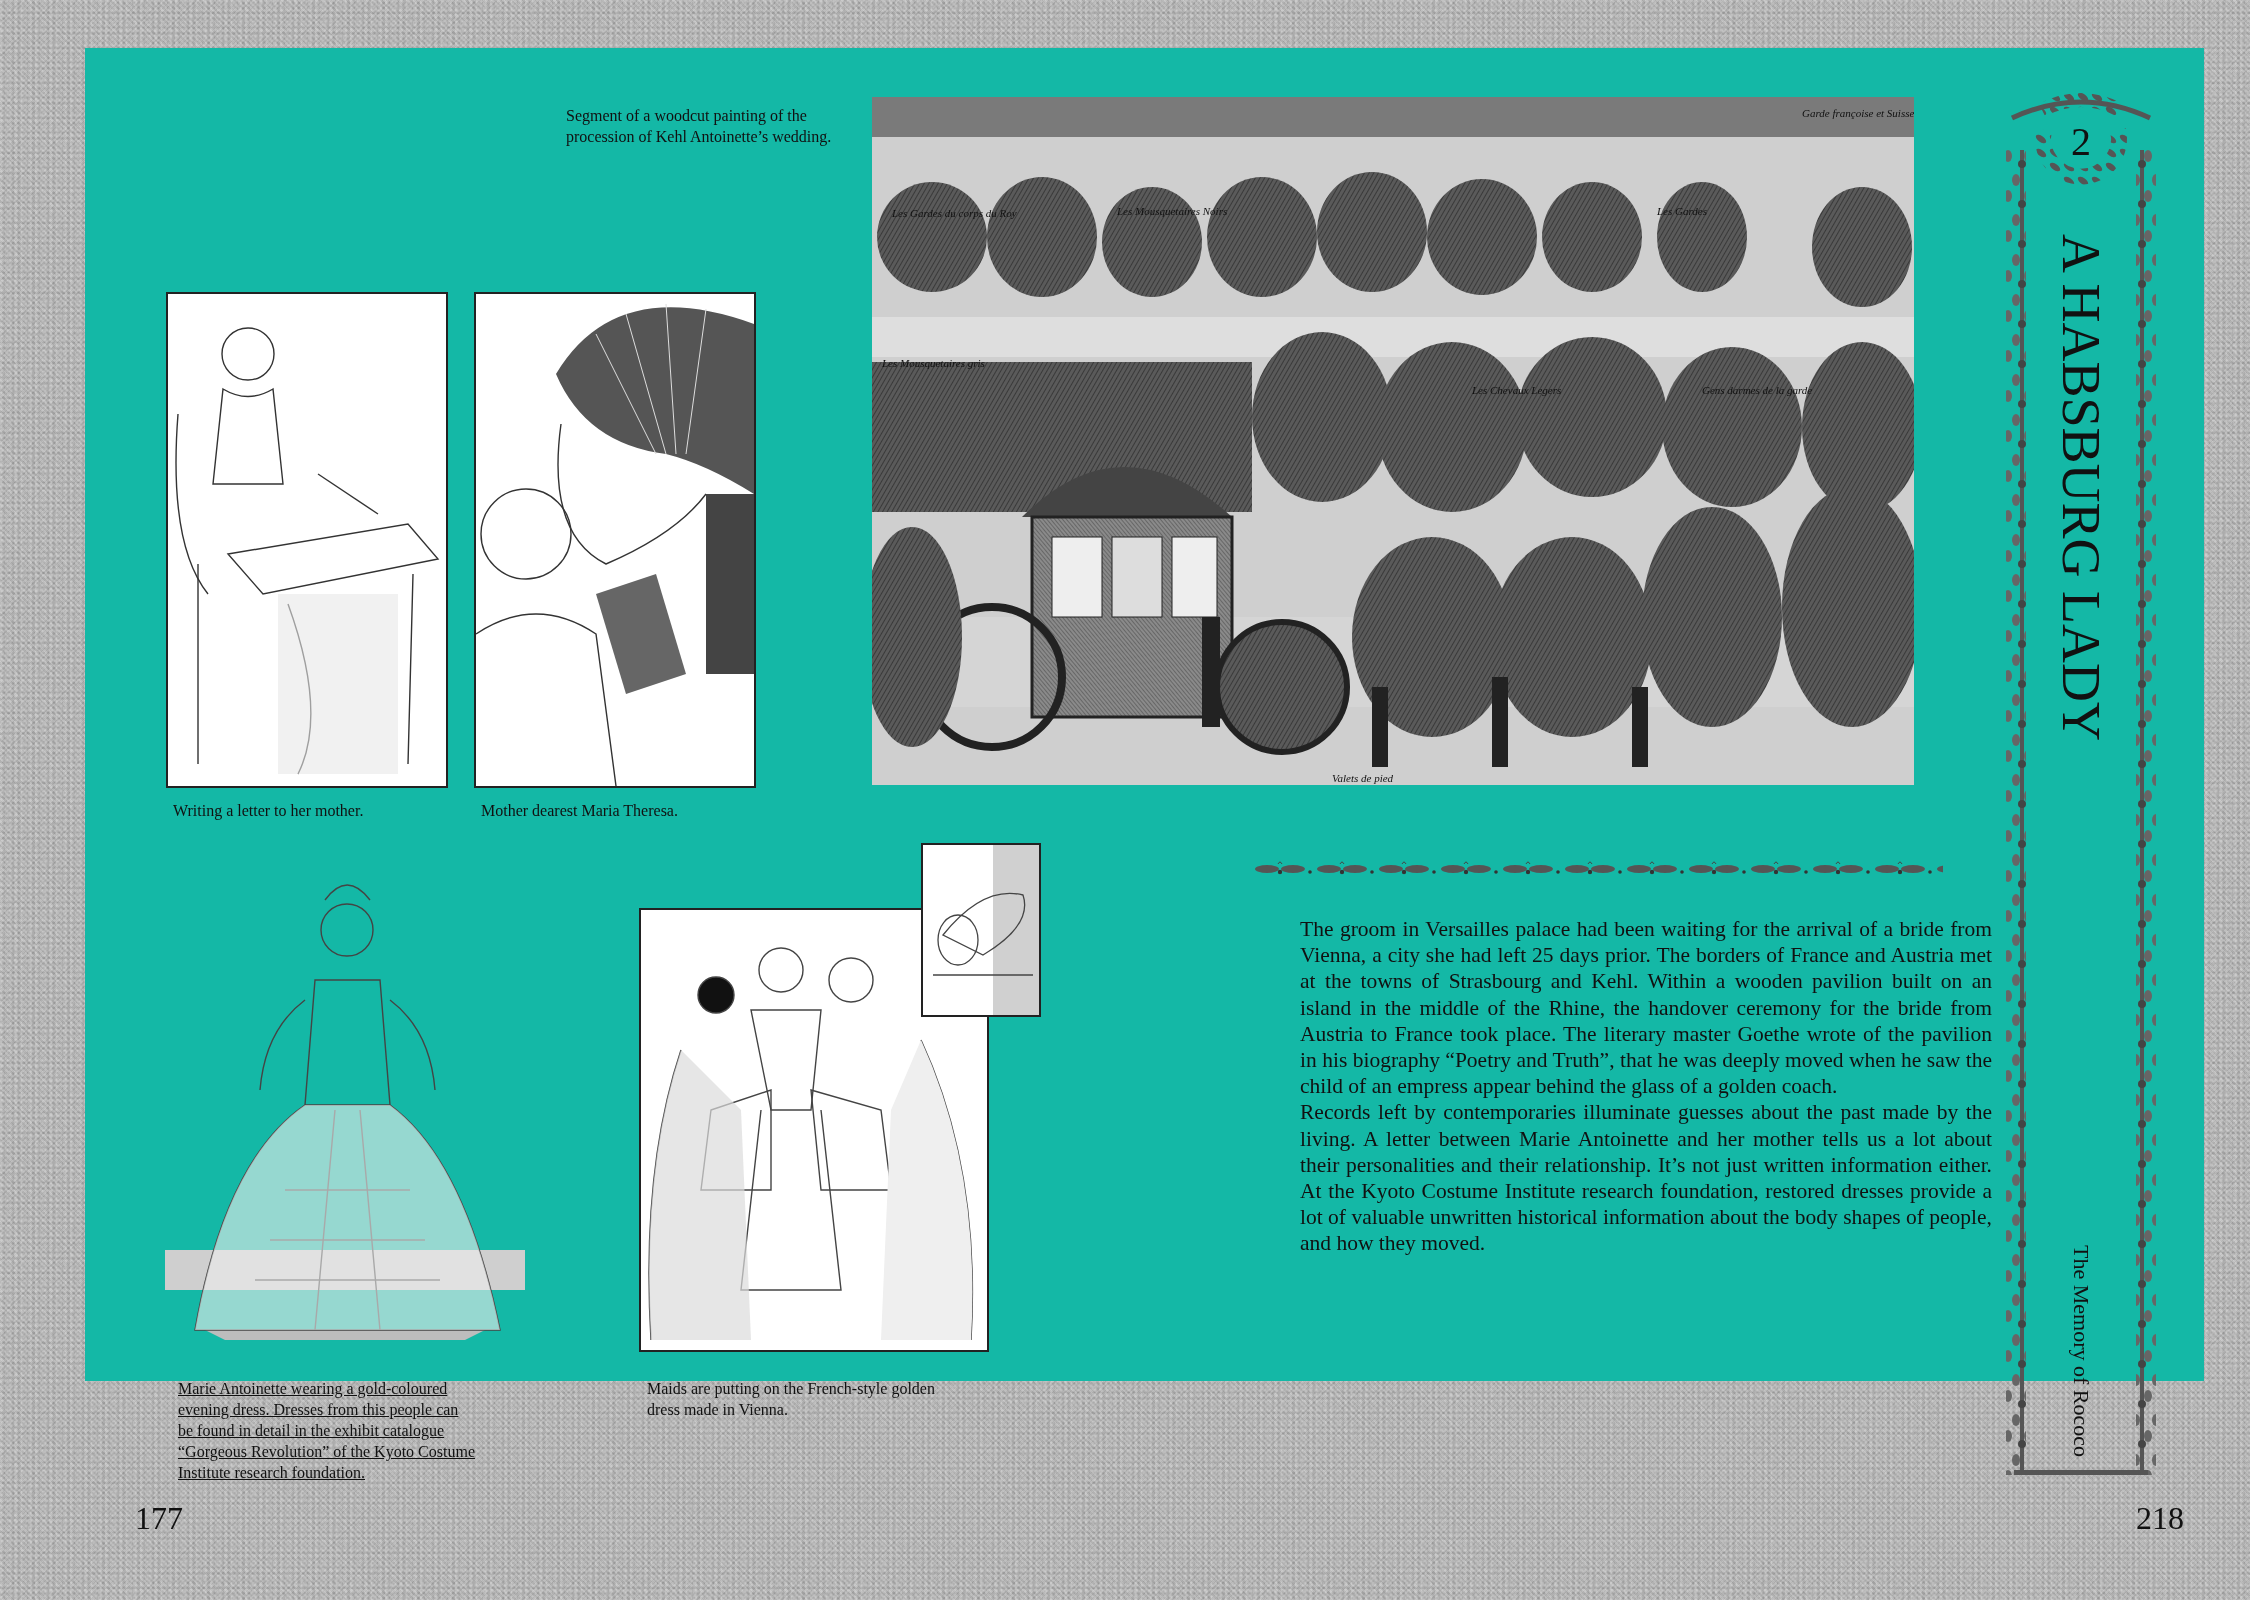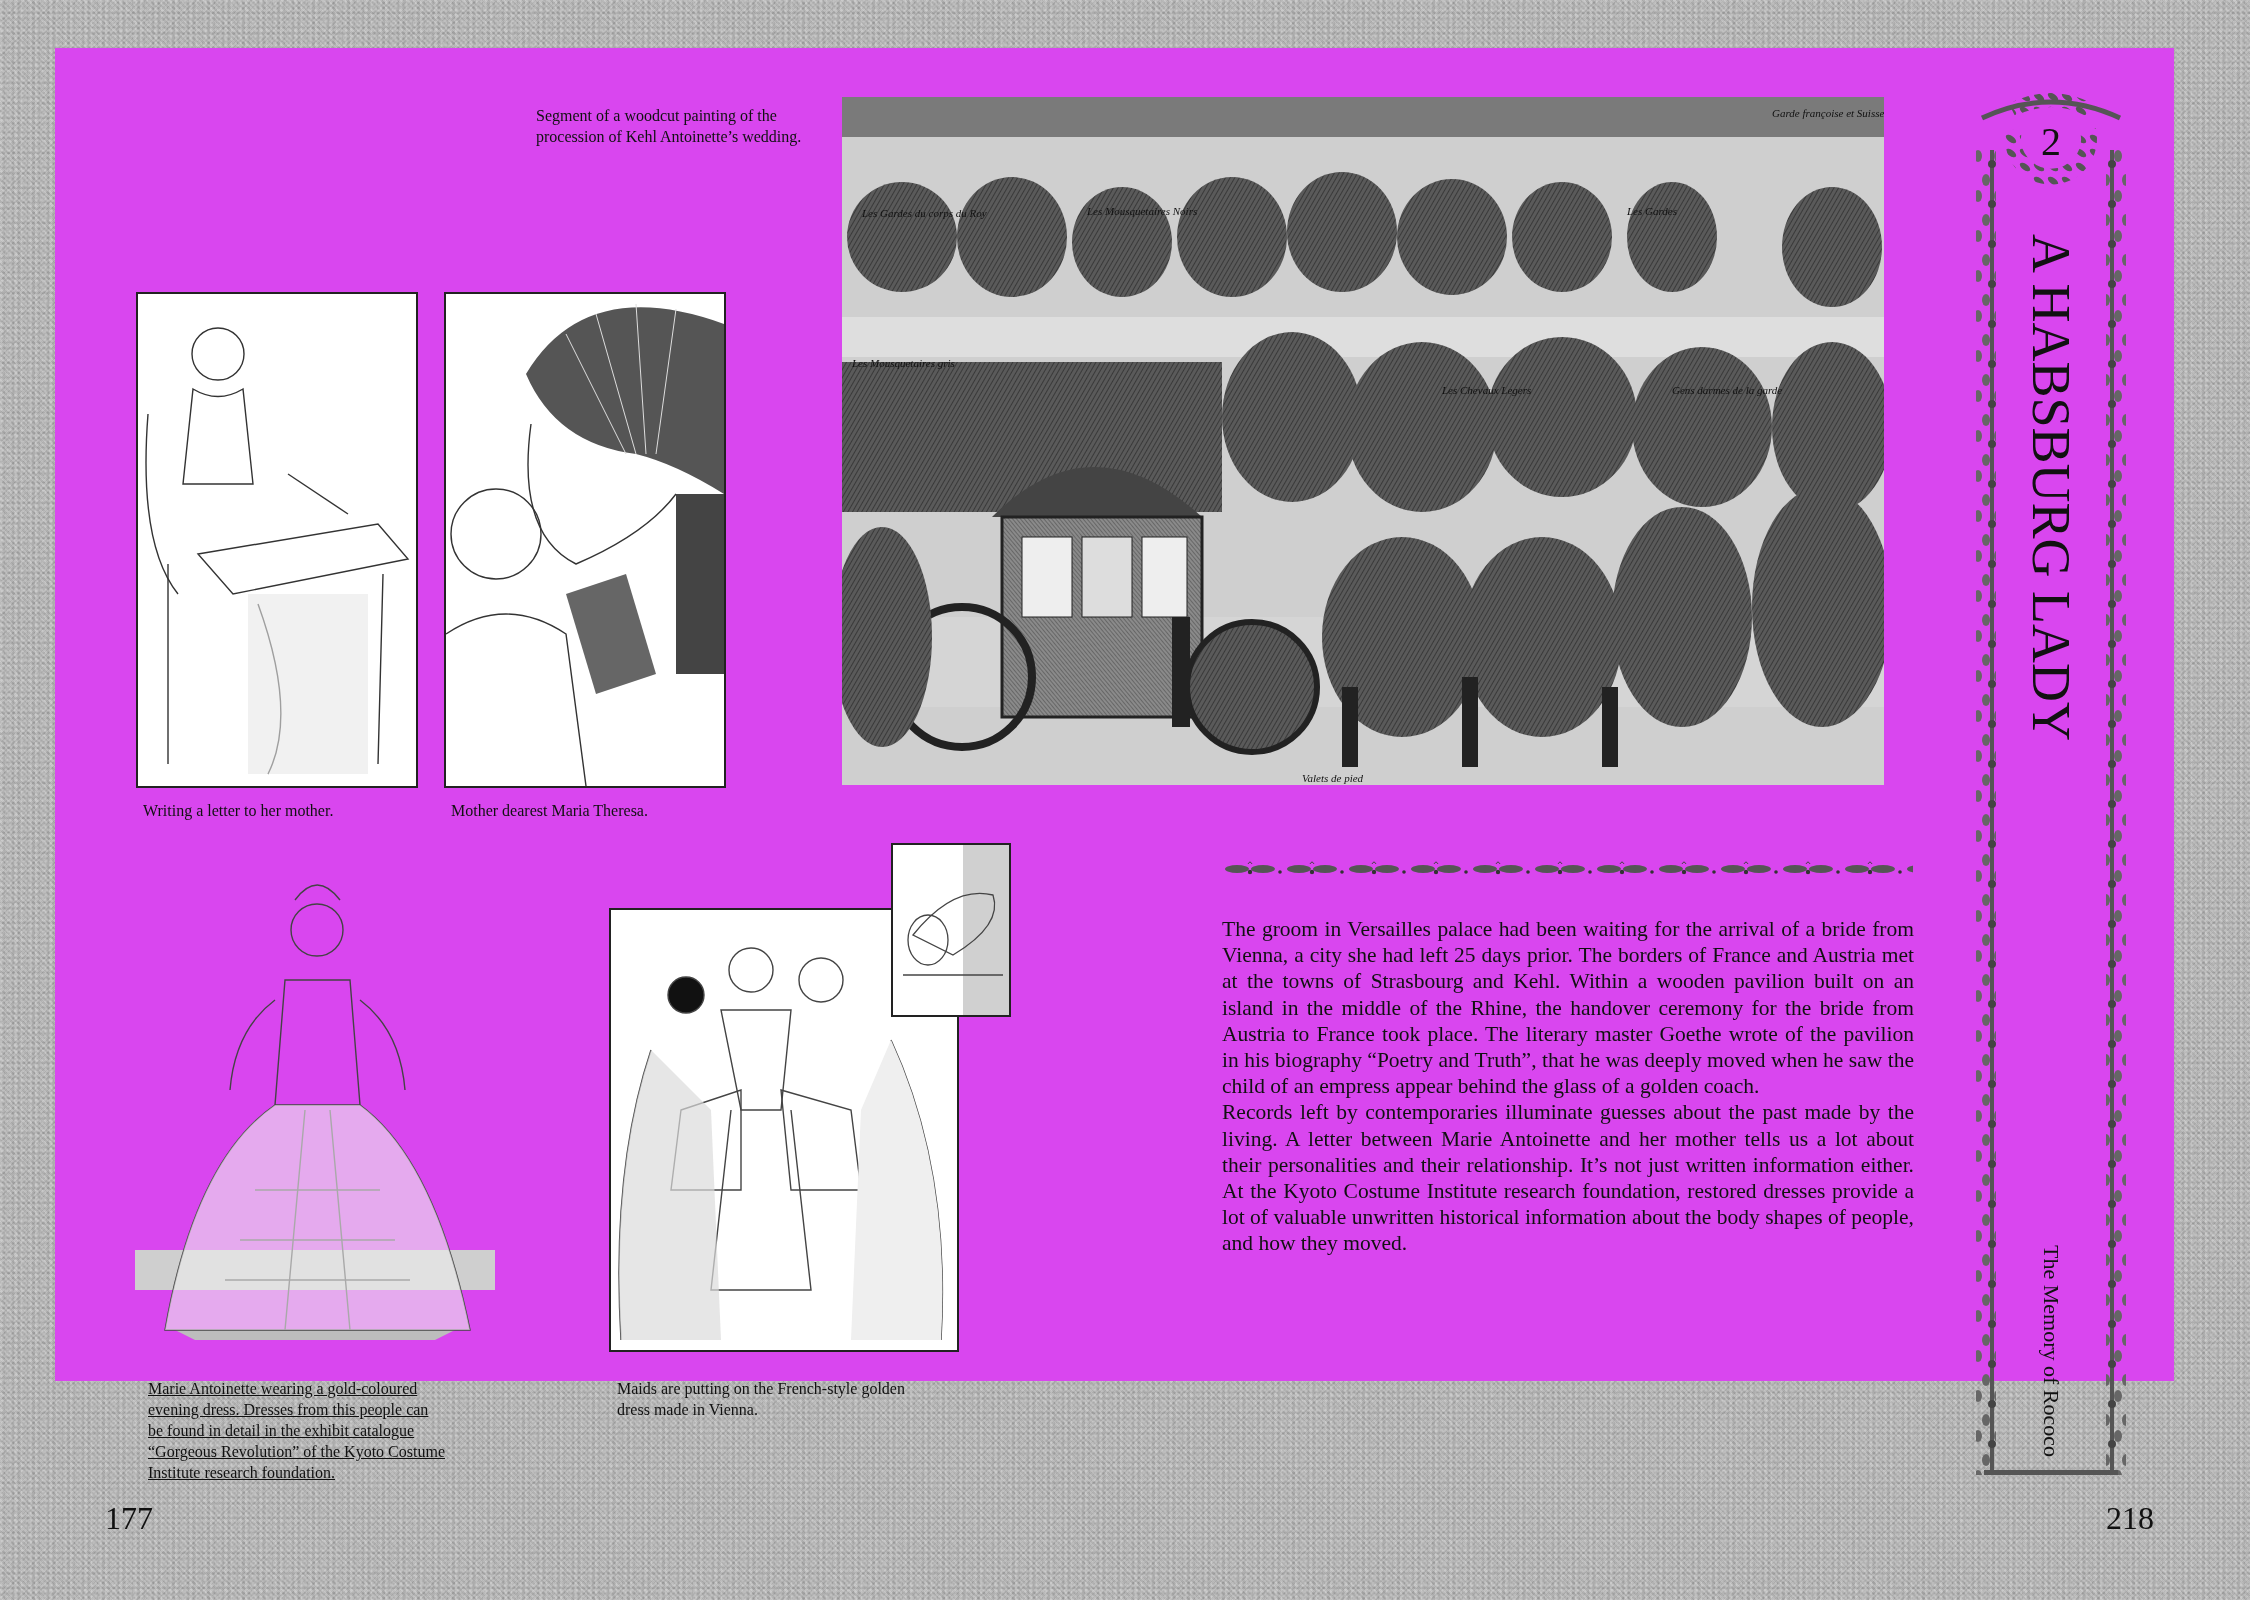--- a/index.html
+++ b/index.html
@@ -8,25 +8,25 @@
     background:#b9b9b9;
     background-image:
       radial-gradient(circle at 20% 30%, rgba(255,255,255,.18) 0 2px, transparent 3px),
       radial-gradient(circle at 70% 60%, rgba(0,0,0,.10) 0 1px, transparent 2px),
       repeating-linear-gradient(45deg, rgba(0,0,0,.05) 0 2px, rgba(255,255,255,.05) 2px 4px),
       repeating-linear-gradient(-45deg, rgba(0,0,0,.04) 0 1px, rgba(255,255,255,.04) 1px 3px);
     background-size:7px 7px,5px 5px,auto,auto;
     font-family:"Liberation Serif","DejaVu Serif",serif;
     color:#111;
   }
-  .page{position:absolute;left:55px;top:48px;width:2119px;height:1333px;background:#d946ef;}
+  .page{position:absolute;left:85px;top:48px;width:2119px;height:1333px;background:#14b8a6;}
   .abs{position:absolute;}
   .caption{font-size:16px;line-height:21px;color:#111;}
   .frame{position:absolute;border:2px solid #222;background:#fff;overflow:hidden;}
-  .body-text{font-size:21.5px;line-height:26.2px;text-align:justify;}
+  .body-text{font-size:21.5px;line-height:26.2px;text-align:justify;margin-left:48px;}
   .body-text p{margin:0;}
   .folio{font-size:32px;}
   svg{display:block;}
   .plate{position:absolute;background:#3a3a3a;overflow:hidden;}
   .vtitle{
     position:absolute;writing-mode:vertical-rl;
     font-family:"Liberation Serif",serif;letter-spacing:0;
   }
 </style>
 </head>

